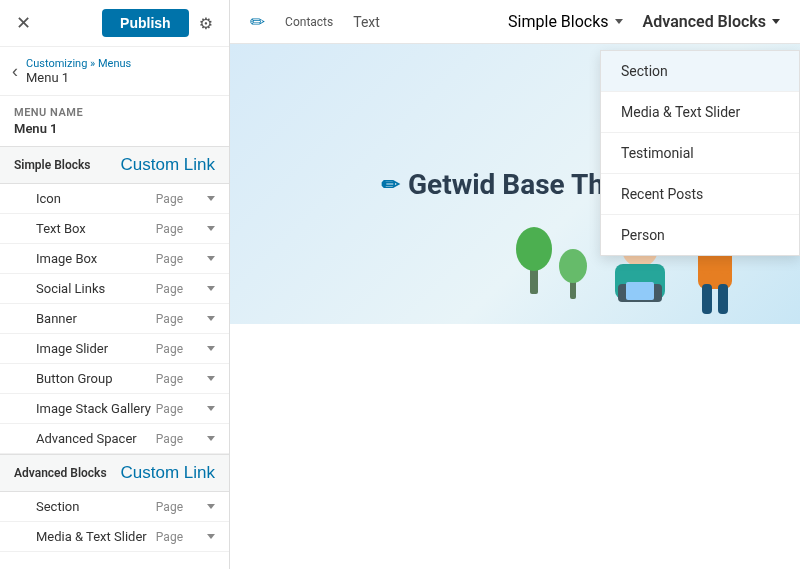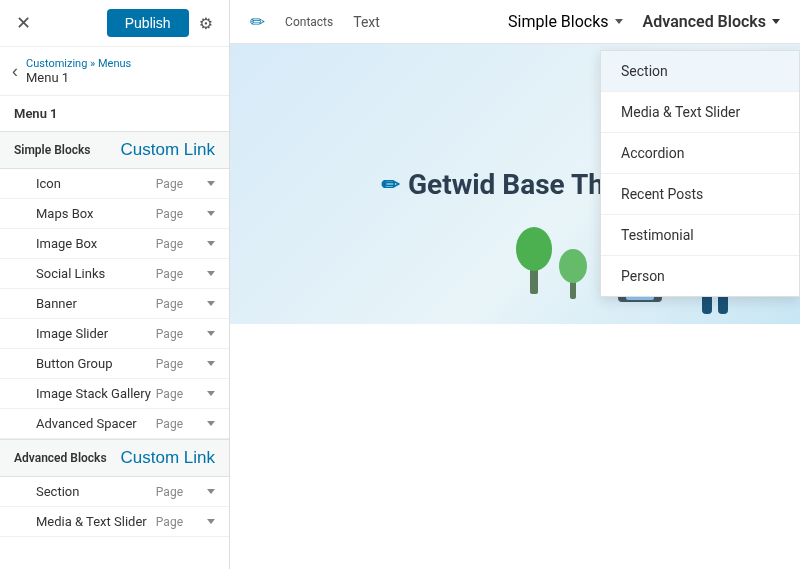--- a/index.html
+++ b/index.html
@@ -26,21 +26,21 @@
       justify-content: space-between;
     }
 
     .publish-btn {
       background: #0073aa;
       color: #fff;
       border: none;
       border-radius: 4px;
       padding: 6px 18px;
       font-size: 14px;
-      font-weight: 400;
+      font-weight: 700;
       cursor: pointer;
     }
 
     .gear-btn {
       background: none;
       border: none;
       cursor: pointer;
       color: #555;
       font-size: 16px;
       padding: 4px;
@@ -241,40 +241,41 @@
 
   <div class="sidebar-nav">
     <button class="back-btn">‹</button>
     <div>
       <div class="breadcrumb-text">Customizing » Menus</div>
       <div class="menu-name-value">Menu 1</div>
     </div>
   </div>
 
   <div class="menu-name-section">
+    <div class="menu-name-label">Menu Name</div>
     <div>Menu 1</div>
   </div>
 
   <div class="sidebar-scroll">
 
     <div class="group-header">
       <span>Simple Blocks</span>
       <button class="custom-link-btn">Custom Link</button>
     </div>
 
     <div>
       <div class="menu-item">
         <span>Icon</span>
         <div class="menu-item-right">
           <span>Page</span>
           <span class="chevron-down"></span>
         </div>
       </div>
       <div class="menu-item">
-        <span>Maps Box</span>
+        <span>Text Box</span>
         <div class="menu-item-right">
           <span>Page</span>
           <span class="chevron-down"></span>
         </div>
       </div>
       <div class="menu-item">
         <span>Image Box</span>
         <div class="menu-item-right">
           <span>Page</span>
           <span class="chevron-down"></span>
@@ -409,26 +410,23 @@
   </div>
 
   <div class="dropdown-overlay">
     <div class="dropdown-item active">
       <span>Section</span>
     </div>
     <div class="dropdown-item">
       <span>Media &amp; Text Slider</span>
     </div>
     <div class="dropdown-item">
-      <span>Accordion</span>
+      <span>Testimonial</span>
     </div>
     <div class="dropdown-item">
       <span>Recent Posts</span>
     </div>
     <div class="dropdown-item">
-      <span>Testimonial</span>
-    </div>
-    <div class="dropdown-item">
       <span>Person</span>
     </div>
   </div>
 
 </div>
 
 </body></html>

